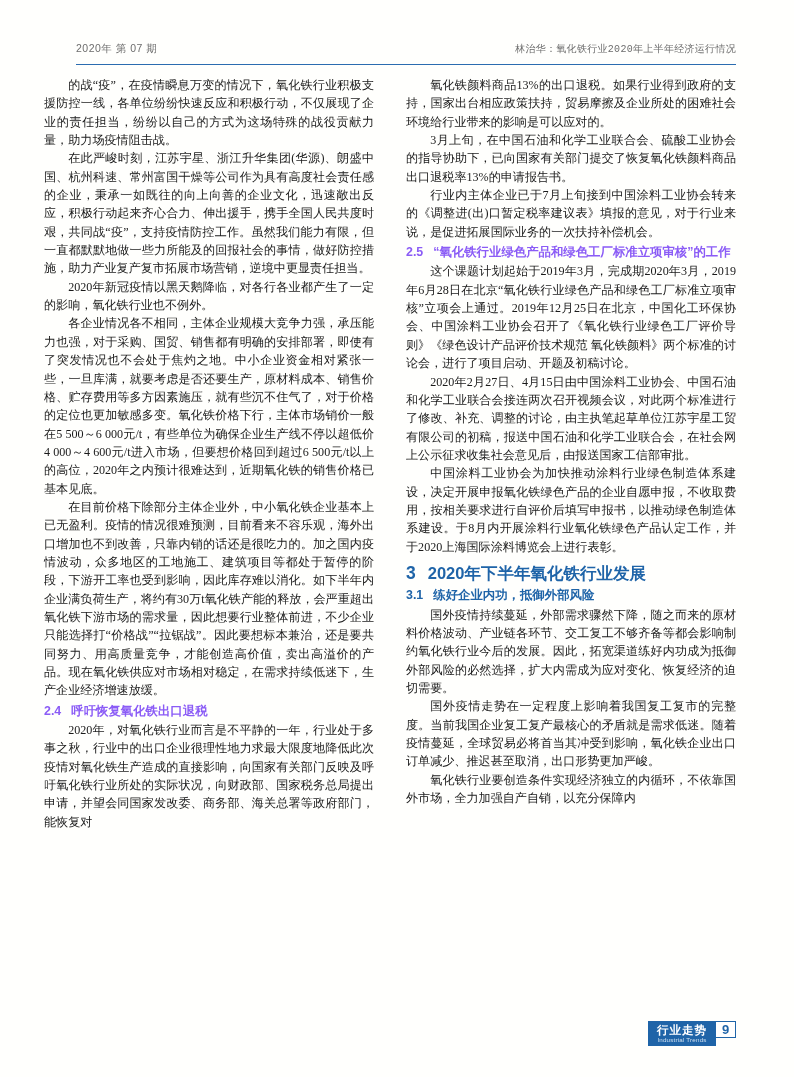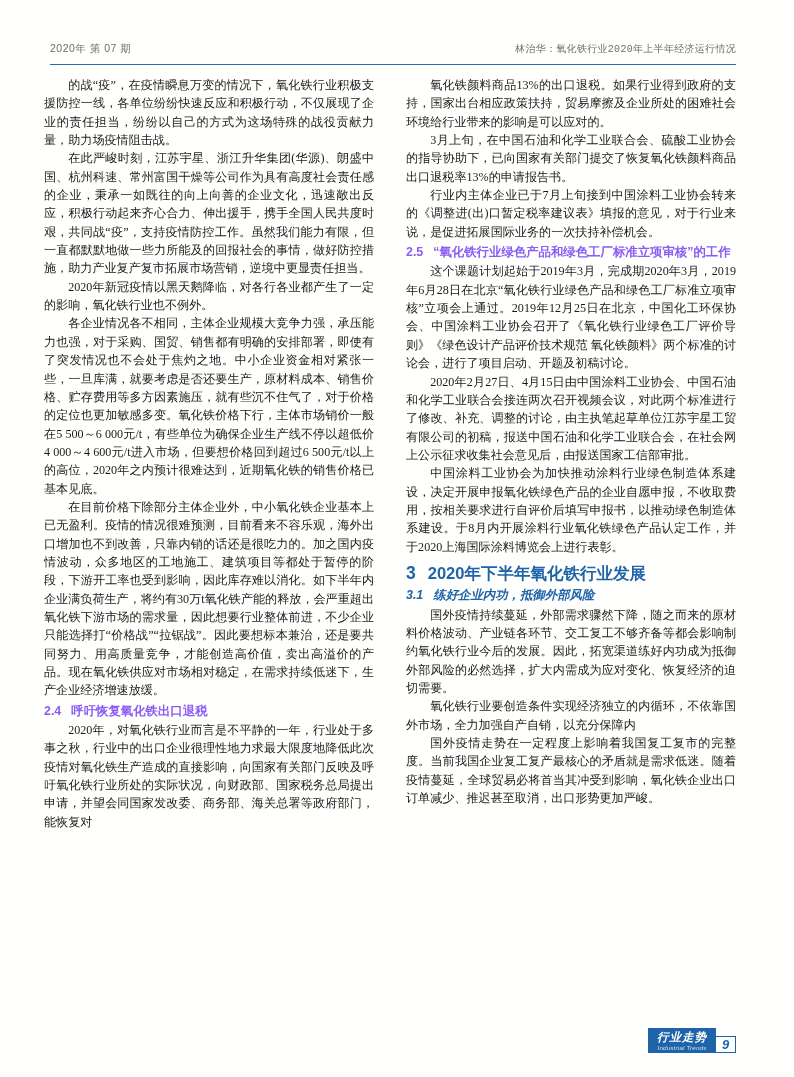--- a/index.html
+++ b/index.html
@@ -15,21 +15,21 @@
     background: #fffffd;
     overflow: hidden;
     font-family: "Liberation Serif", "DejaVu Serif", serif;
     color: #1a1a1a;
   }
 
   
   .header {
     position: absolute;
     top: 42px;
-    left: 50px;
+    left: 76px;
     right: 58px;
     height: 22px;
     border-bottom: 1.2px solid #2b6cb0;
   }
   .header-left {
     position: absolute;
     left: 0;
     top: 0;
     font-size: 10.5px;
     color: #6d6d6d;
@@ -79,21 +79,20 @@
   .h2 .num { margin-right: 10px; }
   .h3 {
     color: #1f64a8;
     font-family: "Liberation Sans", sans-serif;
     font-weight: bold;
     font-size: 12.4px;
     margin: 2px 0 1px 0;
     display: flex;
     align-items: baseline;
     text-indent: 0;
-    font-style: italic;
   }
   .h3 .num { margin-right: 10px; }
   .h1 {
     color: #1f64a8;
     font-family: "Liberation Sans", sans-serif;
     font-weight: bold;
     font-size: 16.5px;
     margin: 8px 0 4px 0;
     display: flex;
     align-items: baseline;
@@ -101,23 +100,22 @@
   }
   .h1 .num { margin-right: 12px; font-size: 17.5px; }
   .h2-title { display: inline; }
 
   
   .footer {
     position: absolute;
     right: 58px;
     bottom: 24px;
     display: flex;
-    align-items: flex-end;
+    align-items: flex-start;
     height: 32px;
-    font-style: italic;
   }
   .footer-label {
     background: #1f64a8;
     color: #ffffff;
     padding: 3px 9px 2px 9px;
     display: flex;
     flex-direction: column;
     align-items: center;
     justify-content: center;
     line-height: 1.05;
@@ -185,22 +183,22 @@
     <p>中国涂料工业协会为加快推动涂料行业绿色制造体系建设，决定开展申报氧化铁绿色产品的企业自愿申报，不收取费用，按相关要求进行自评价后填写申报书，以推动绿色制造体系建设。于8月内开展涂料行业氧化铁绿色产品认定工作，并于2020上海国际涂料博览会上进行表彰。</p>
     <div class="h1">
       <span class="num">3</span>
       <span class="h2-title">2020年下半年氧化铁行业发展</span>
     </div>
     <div class="h3">
       <span class="num">3.1</span>
       <span class="h2-title">练好企业内功，抵御外部风险</span>
     </div>
     <p>国外疫情持续蔓延，外部需求骤然下降，随之而来的原材料价格波动、产业链各环节、交工复工不够齐备等都会影响制约氧化铁行业今后的发展。因此，拓宽渠道练好内功成为抵御外部风险的必然选择，扩大内需成为应对变化、恢复经济的迫切需要。</p>
+    <p>国外疫情走势在一定程度上影响着我国复工复市的完整度。当前我国企业复工复产最核心的矛盾就是需求低迷。随着疫情蔓延，全球贸易必将首当其冲受到影响，氧化铁企业出口订单减少、推迟甚至取消，出口形势更加严峻。</p>
     <p>氧化铁行业要创造条件实现经济独立的内循环，不依靠国外市场，全力加强自产自销，以充分保障内</p>
-    <p>国外疫情走势在一定程度上影响着我国复工复市的完整度。当前我国企业复工复产最核心的矛盾就是需求低迷。随着疫情蔓延，全球贸易必将首当其冲受到影响，氧化铁企业出口订单减少、推迟甚至取消，出口形势更加严峻。</p>
   </div>
 
   <div class="footer">
     <div class="footer-label">
       <div class="footer-cn">行业走势</div>
       <div class="footer-en">Industrial Trends</div>
     </div>
     <div class="footer-page">9</div>
   </div>
 

